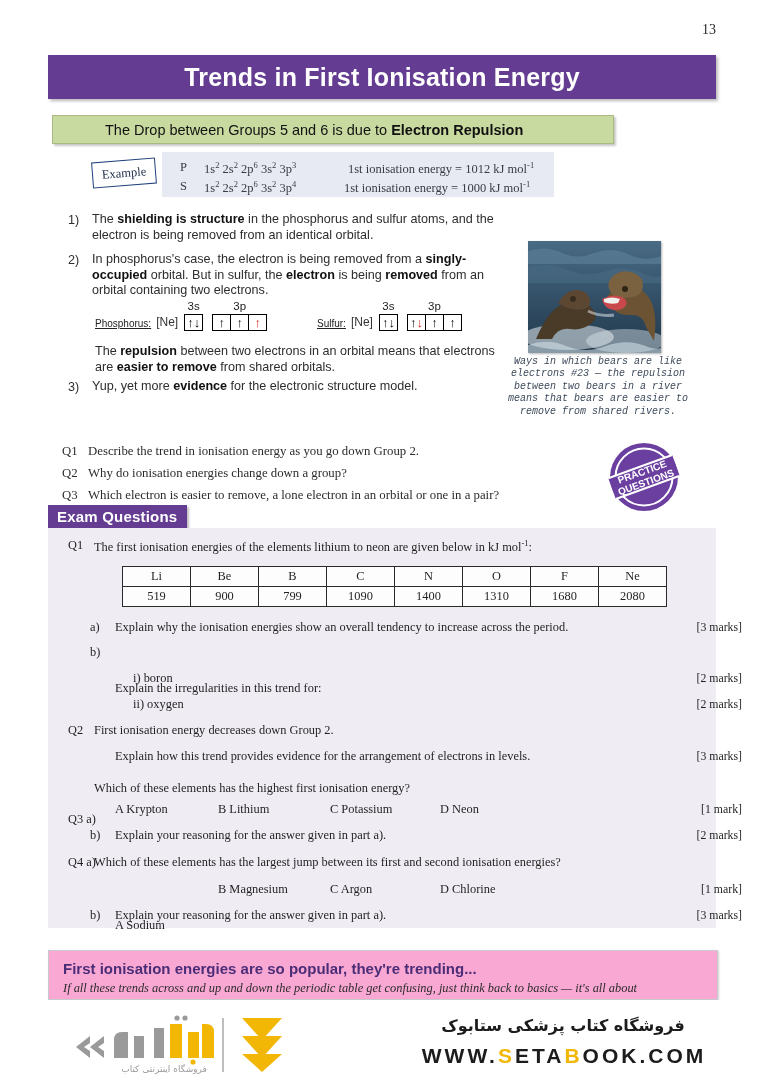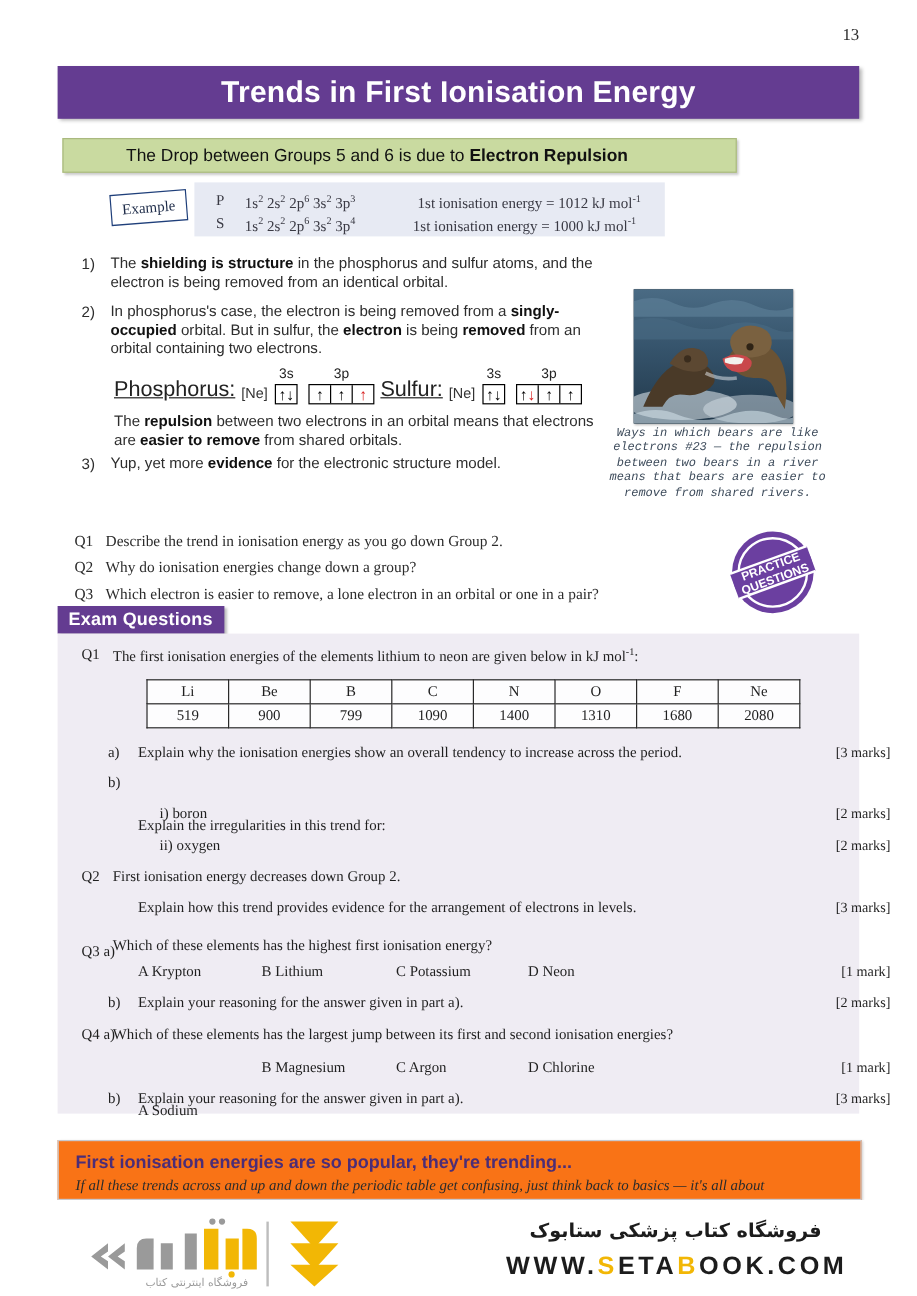--- a/index.html
+++ b/index.html
@@ -67,21 +67,21 @@
     width:24px;flex:0 0 24px;font-size:12.6px;color:#2d2d2d;
     font-family:"Liberation Sans", sans-serif;padding-top:1px;
   }
   .nl-txt{font-size:12.6px;line-height:15.5px;color:#2d2d2d;}
   .nl-txt b{font-weight:bold;color:#111;}
 
   
   .orb-wrap{position:absolute;left:95px;top:300px;width:420px;height:42px;}
   .orb-group{position:absolute;display:flex;align-items:flex-end;}
   .orb-label{
-    font-size:18px;color:#222;margin-right:5px;padding-bottom:2px;
+    font-size:10px;color:#222;margin-right:5px;padding-bottom:2px;
     font-family:"Liberation Sans", sans-serif;
   }
   .orb-label u{text-decoration:underline;}
   .orb-ne{font-size:12px;color:#333;margin-right:6px;padding-bottom:2px;}
   .orb-set{position:relative;margin-right:9px;}
   .orb-sub{
     position:absolute;top:-14px;left:0;width:100%;text-align:center;
     font-size:11.5px;color:#222;
   }
   .orb-boxes{display:flex;border:1px solid #000;}
@@ -165,21 +165,21 @@
   }
   .dtable td{
     border:1px solid #2a2a2a;width:65px;height:17px;text-align:center;
     font-family:"Liberation Serif", serif;font-size:12.4px;color:#1f1f1f;
     background:#fdfdfe;
   }
 
   
   .summary{
     position:absolute;left:48px;top:950px;width:668px;height:48px;
-    background:#f97316;border:1px solid #c8c8cf;
+    background:#f9a8d4;border:1px solid #c8c8cf;
     box-shadow:1px 1px 2px rgba(0,0,0,.18);
     overflow:hidden;
   }
   .sum-title{
     position:absolute;left:14px;top:9px;
     font-size:15px;font-weight:bold;color:#4b2d77;
   }
   .sum-body{
     position:absolute;left:14px;top:30px;width:640px;
     font-size:12.4px;font-style:italic;color:#2b2b2b;
@@ -422,21 +422,21 @@
       <div class="ex-q" style="left: 90px; top: 645px;">b)</div>
       <div class="ex-q" style="left: 115px; top: 645px; max-width: 520px; margin-top: 36px;">Explain the irregularities in this trend for:</div>
       <div class="ex-q" style="left: 133px; top: 671px; max-width: 520px;">i) boron</div>
       <div class="ex-marks" style="top: 671px;">[2 marks]</div>
       <div class="ex-q" style="left: 133px; top: 697px; max-width: 520px;">ii) oxygen</div>
       <div class="ex-marks" style="top: 697px;">[2 marks]</div>
       <div class="ex-q" style="left: 68px; top: 723px;">Q2</div>
       <div class="ex-q" style="left: 94px; top: 723px; max-width: 520px;">First ionisation energy decreases down Group 2.</div>
       <div class="ex-q" style="left: 115px; top: 749px; max-width: 520px;">Explain how this trend provides evidence for the arrangement of electrons in levels.</div>
       <div class="ex-marks" style="top: 749px;">[3 marks]</div>
-      <div class="ex-q" style="left: 68px; top: 786px;">Q3  a)</div>
+      <div class="ex-q" style="left: 68px; top: 812px;">Q3  a)</div>
       <div class="ex-q" style="left: 94px; top: 781px; max-width: 520px;">Which of these elements has the highest first ionisation energy?</div>
       <div class="ex-q" style="left: 115px; top: 802px;">A  Krypton</div>
       <div class="ex-q" style="left: 218px; top: 802px;">B  Lithium</div>
       <div class="ex-q" style="left: 330px; top: 802px;">C  Potassium</div>
       <div class="ex-q" style="left: 440px; top: 802px;">D  Neon</div>
       <div class="ex-marks" style="top: 802px;">[1 mark]</div>
       <div class="ex-q" style="left: 90px; top: 828px;">b)</div>
       <div class="ex-q" style="left: 115px; top: 828px; max-width: 520px;">Explain your reasoning for the answer given in part a).</div>
       <div class="ex-marks" style="top: 828px;">[2 marks]</div>
       <div class="ex-q" style="left: 68px; top: 855px;">Q4  a)</div>

